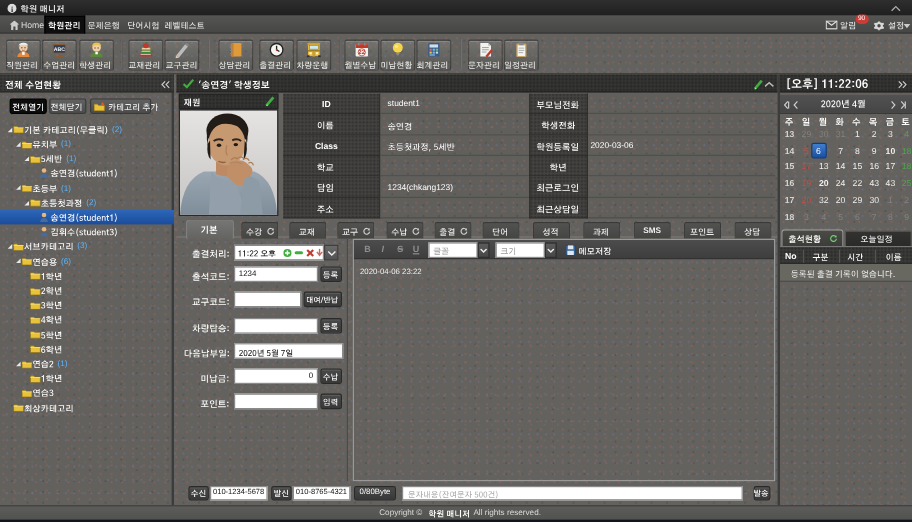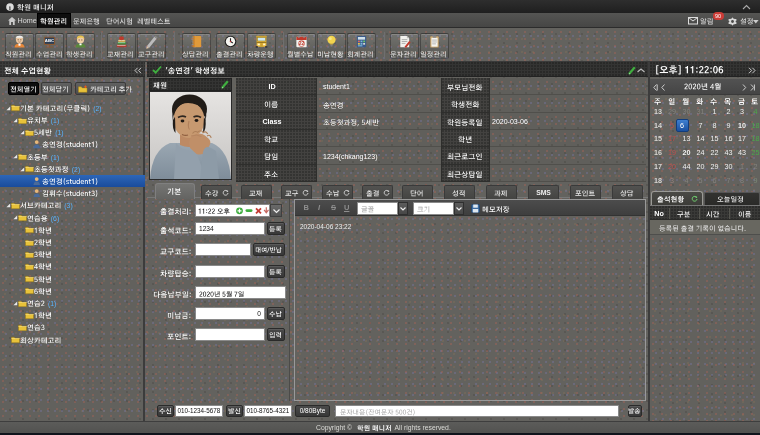--- a/index.html
+++ b/index.html
@@ -1000,21 +1000,21 @@
 <div style="position:absolute;left:658px;top:149.1px;font-size:7.2px;color:#d8d6d2;font-weight:normal;white-space:nowrap;line-height:1.15;transform:translateX(-50%);font-weight:bold;">16</div>
 <div style="position:absolute;left:672px;top:149.1px;font-size:7.2px;color:#c0504d;font-weight:normal;white-space:nowrap;line-height:1.15;transform:translateX(-50%);">19</div>
 <div style="position:absolute;left:686.5px;top:149.1px;font-size:7.2px;color:#f0f0f0;font-weight:bold;white-space:nowrap;line-height:1.15;transform:translateX(-50%);">20</div>
 <div style="position:absolute;left:700.5px;top:149.1px;font-size:7.2px;color:#f0f0f0;font-weight:normal;white-space:nowrap;line-height:1.15;transform:translateX(-50%);">24</div>
 <div style="position:absolute;left:714.5px;top:149.1px;font-size:7.2px;color:#f0f0f0;font-weight:normal;white-space:nowrap;line-height:1.15;transform:translateX(-50%);">22</div>
 <div style="position:absolute;left:728.5px;top:149.1px;font-size:7.2px;color:#f0f0f0;font-weight:normal;white-space:nowrap;line-height:1.15;transform:translateX(-50%);">43</div>
 <div style="position:absolute;left:742px;top:149.1px;font-size:7.2px;color:#f0f0f0;font-weight:normal;white-space:nowrap;line-height:1.15;transform:translateX(-50%);">43</div>
 <div style="position:absolute;left:755.5px;top:149.1px;font-size:7.2px;color:#4aa84a;font-weight:normal;white-space:nowrap;line-height:1.15;transform:translateX(-50%);">25</div>
 <div style="position:absolute;left:658px;top:162.79999999999998px;font-size:7.2px;color:#d8d6d2;font-weight:normal;white-space:nowrap;line-height:1.15;transform:translateX(-50%);font-weight:bold;">17</div>
 <div style="position:absolute;left:672px;top:162.79999999999998px;font-size:7.2px;color:#c0504d;font-weight:normal;white-space:nowrap;line-height:1.15;transform:translateX(-50%);">20</div>
-<div style="position:absolute;left:686.5px;top:162.79999999999998px;font-size:7.2px;color:#f0f0f0;font-weight:normal;white-space:nowrap;line-height:1.15;transform:translateX(-50%);">44</div>
+<div style="position:absolute;left:686.5px;top:162.79999999999998px;font-size:7.2px;color:#f0f0f0;font-weight:normal;white-space:nowrap;line-height:1.15;transform:translateX(-50%);">32</div>
 <div style="position:absolute;left:700.5px;top:162.79999999999998px;font-size:7.2px;color:#f0f0f0;font-weight:normal;white-space:nowrap;line-height:1.15;transform:translateX(-50%);">20</div>
 <div style="position:absolute;left:714.5px;top:162.79999999999998px;font-size:7.2px;color:#f0f0f0;font-weight:normal;white-space:nowrap;line-height:1.15;transform:translateX(-50%);">29</div>
 <div style="position:absolute;left:728.5px;top:162.79999999999998px;font-size:7.2px;color:#f0f0f0;font-weight:normal;white-space:nowrap;line-height:1.15;transform:translateX(-50%);">30</div>
 <div style="position:absolute;left:742px;top:162.79999999999998px;font-size:7.2px;color:#85837e;font-weight:normal;white-space:nowrap;line-height:1.15;transform:translateX(-50%);">1</div>
 <div style="position:absolute;left:755.5px;top:162.79999999999998px;font-size:7.2px;color:#85837e;font-weight:normal;white-space:nowrap;line-height:1.15;transform:translateX(-50%);">2</div>
 <div style="position:absolute;left:658px;top:176.49999999999997px;font-size:7.2px;color:#d8d6d2;font-weight:normal;white-space:nowrap;line-height:1.15;transform:translateX(-50%);font-weight:bold;">18</div>
 <div style="position:absolute;left:672px;top:176.49999999999997px;font-size:7.2px;color:#96807c;font-weight:normal;white-space:nowrap;line-height:1.15;transform:translateX(-50%);">3</div>
 <div style="position:absolute;left:686.5px;top:176.49999999999997px;font-size:7.2px;color:#85837e;font-weight:normal;white-space:nowrap;line-height:1.15;transform:translateX(-50%);">4</div>
 <div style="position:absolute;left:700.5px;top:176.49999999999997px;font-size:7.2px;color:#85837e;font-weight:normal;white-space:nowrap;line-height:1.15;transform:translateX(-50%);">5</div>
 <div style="position:absolute;left:714.5px;top:176.49999999999997px;font-size:7.2px;color:#85837e;font-weight:normal;white-space:nowrap;line-height:1.15;transform:translateX(-50%);">6</div>

